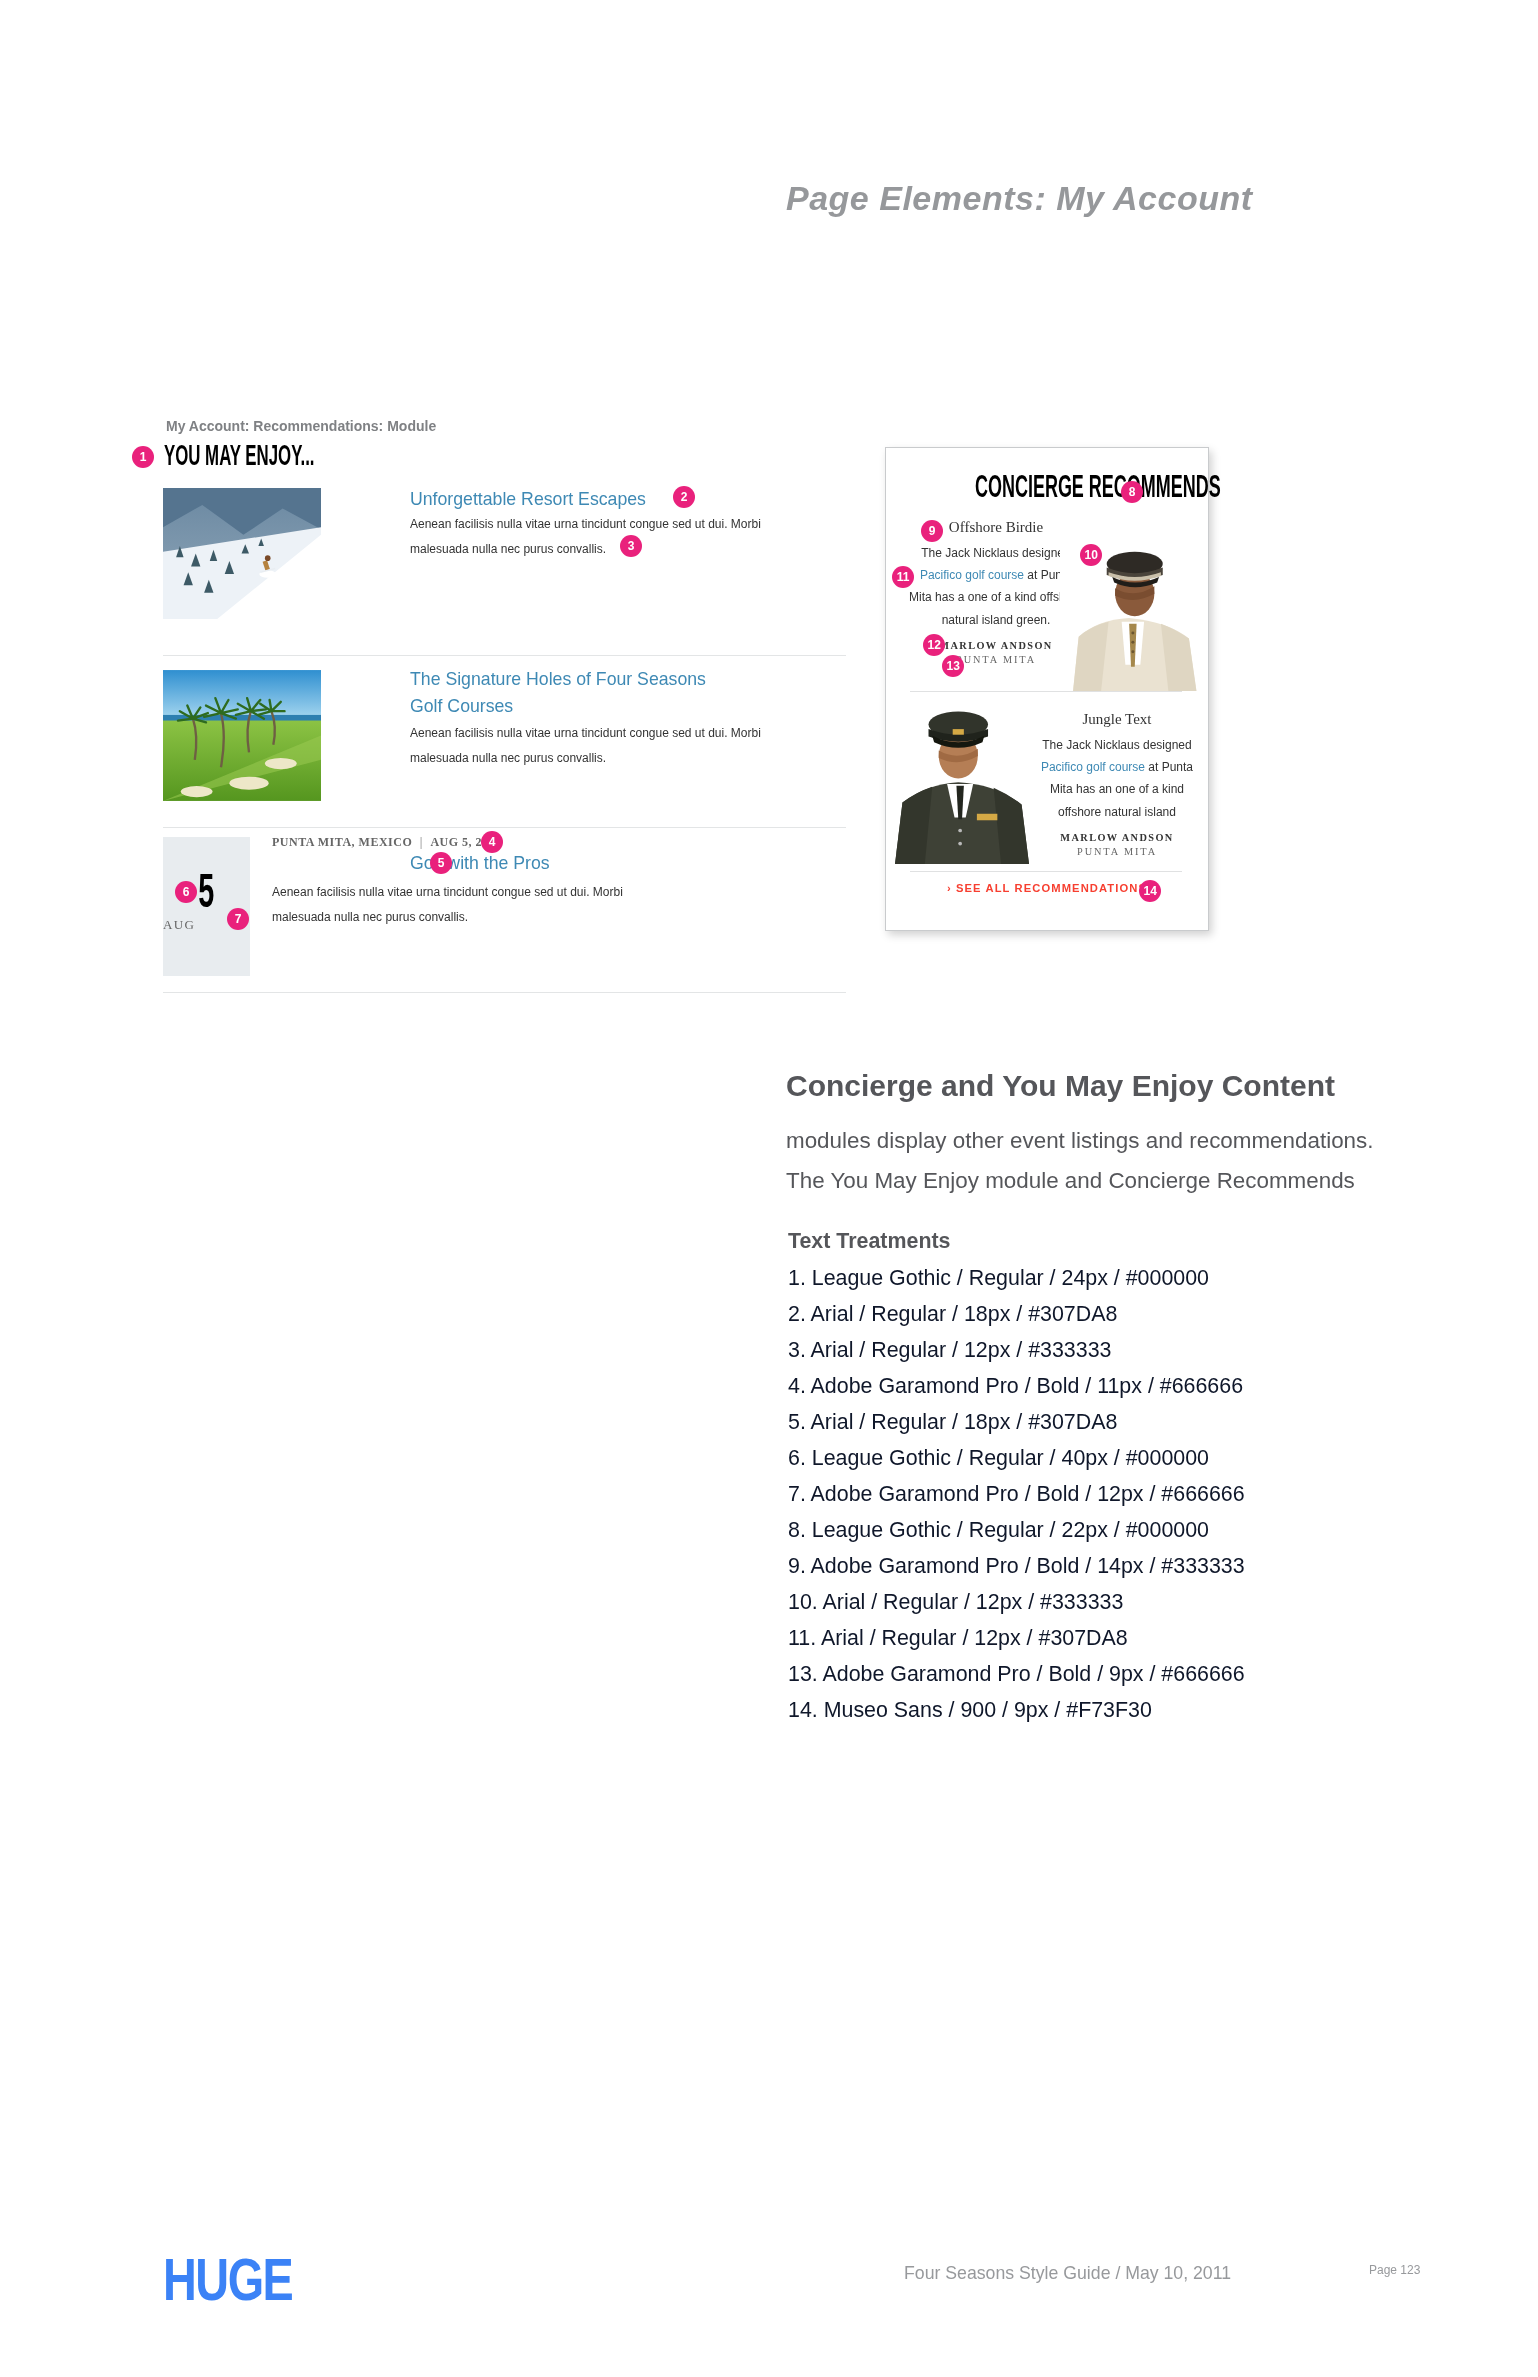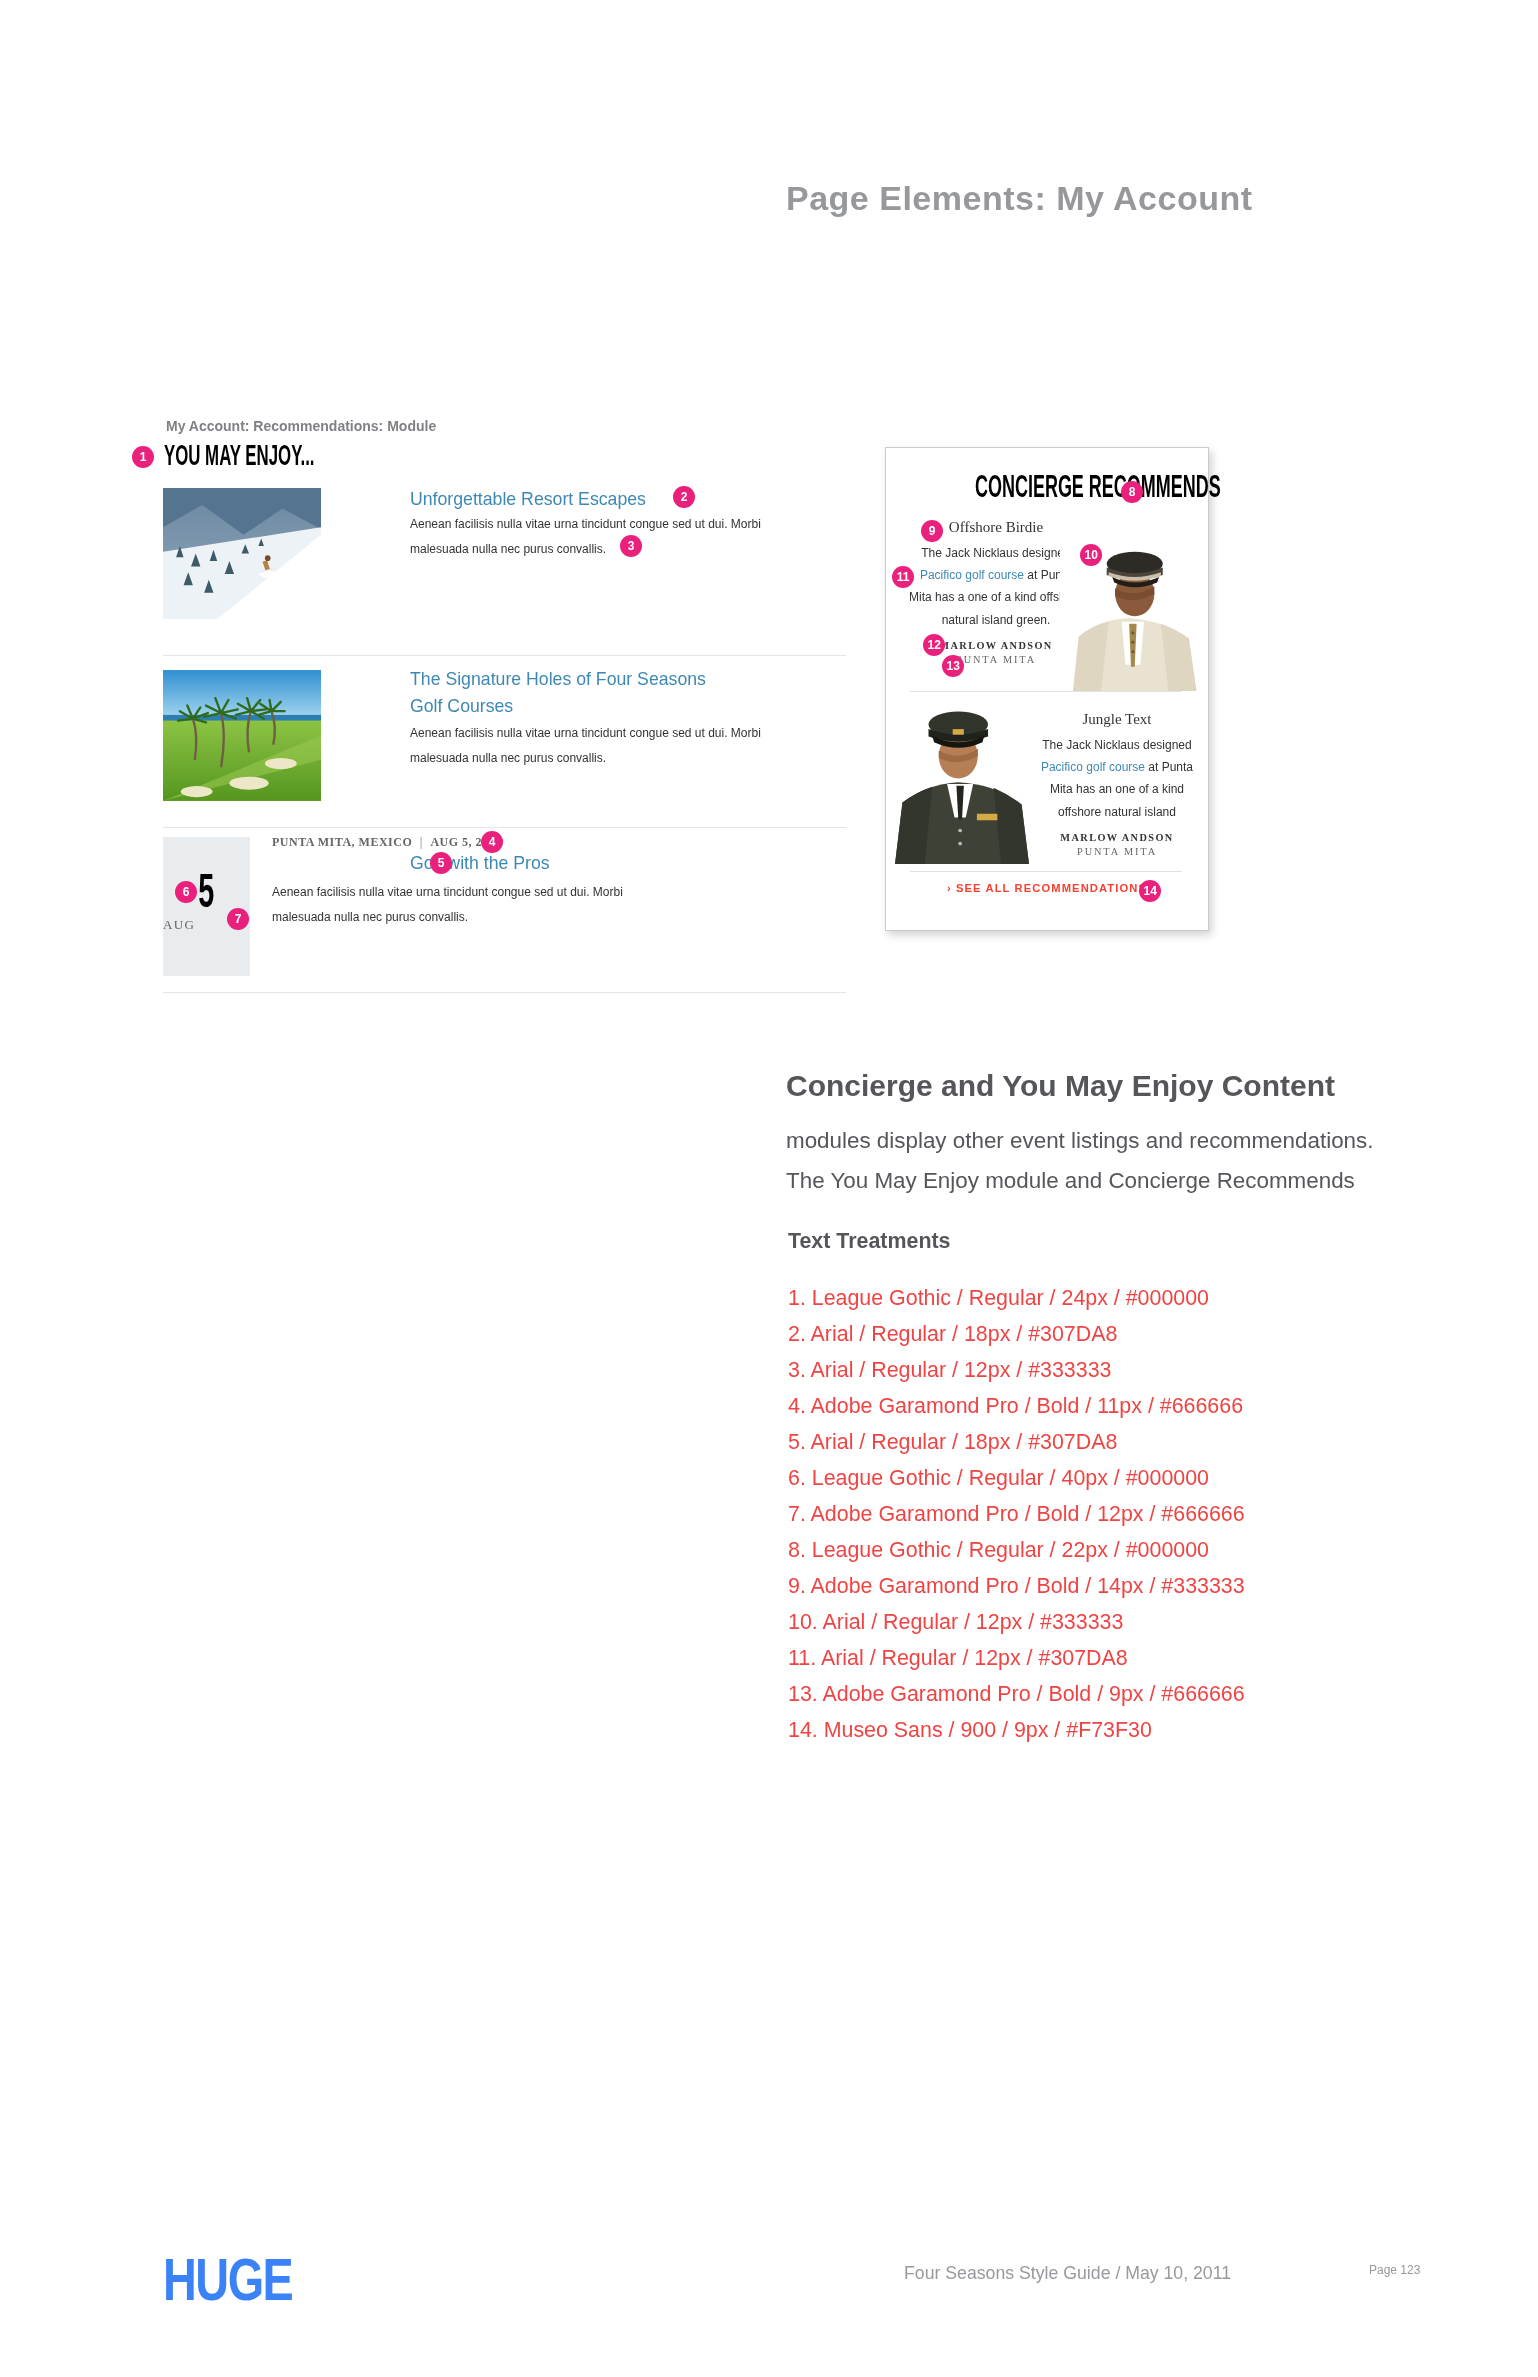--- a/index.html
+++ b/index.html
@@ -1,21 +1,21 @@
 <!DOCTYPE html>
 <html style="font-size:15px"><head>
 <meta charset="utf-8">
 <style>
   html,body{margin:0;padding:0;background:#fff;}
   #page{position:relative;width:1538px;height:2377px;background:#ffffff;
         font-family:"Liberation Sans",sans-serif;overflow:hidden;}
 
   
   .page-title{position:absolute;left:786px;top:179px;font-size:34px;font-weight:bold;
-              color:#96989B;letter-spacing:0.5px;}
+              color:#96989B;letter-spacing:0.5px;font-style:italic;}
   .huge{position:absolute;left:163px;top:2245px;font-size:60px;font-weight:bold;
         color:#3b82f6;letter-spacing:-1.9px;}
   .huge span{display:inline-block;transform:scaleX(.78);transform-origin:0 50%;}
   .f-info{position:absolute;left:904px;top:2263px;font-size:17.7px;color:#97999C;}
   .f-page{position:absolute;left:1369px;top:2263px;font-size:12px;color:#97999C;}
 
   
   .badge{position:absolute;width:22.4px;height:22.4px;border-radius:50%;background:#E9217C;
          color:#fff;font-size:12px;font-weight:bold;display:flex;align-items:center;
          justify-content:center;z-index:6;}
@@ -77,21 +77,21 @@
   .pdiv{position:absolute;left:24px;width:272px;height:0.9px;background:#E0E1E2;}
   .pd1{top:243px}.pd2{top:423px}
   .see-all{position:absolute;left:0;top:434px;width:100%;text-align:center;font-size:11.2px;
            font-weight:bold;color:#F73F30;letter-spacing:1.1px;cursor:pointer;}
 
   
   .desc-h{position:absolute;left:786px;top:1069px;font-size:30px;font-weight:bold;color:#55565A;}
   .desc-p{position:absolute;left:786px;top:1121px;font-size:22.4px;color:#55565A;line-height:40px;}
   .desc-p div{white-space:nowrap;}
   .tt-h{position:absolute;left:788px;top:1229px;font-size:21.4px;font-weight:bold;color:#55565A;}
-  .tt-list{position:absolute;left:788px;top:1260px;font-size:21.4px;color:#ef4444;line-height:36px;margin-top:20px;}
+  .tt-list{position:absolute;left:788px;top:1260px;font-size:21.4px;color:#0f172a;line-height:36px;}
   .tt-list div{white-space:nowrap;}
 </style>
 </head>
 <body>
 
 <div id="page">
 
   <div class="page-title">Page Elements: My Account</div>
 
   <div class="eyebrow">My Account: Recommendations: Module</div>

